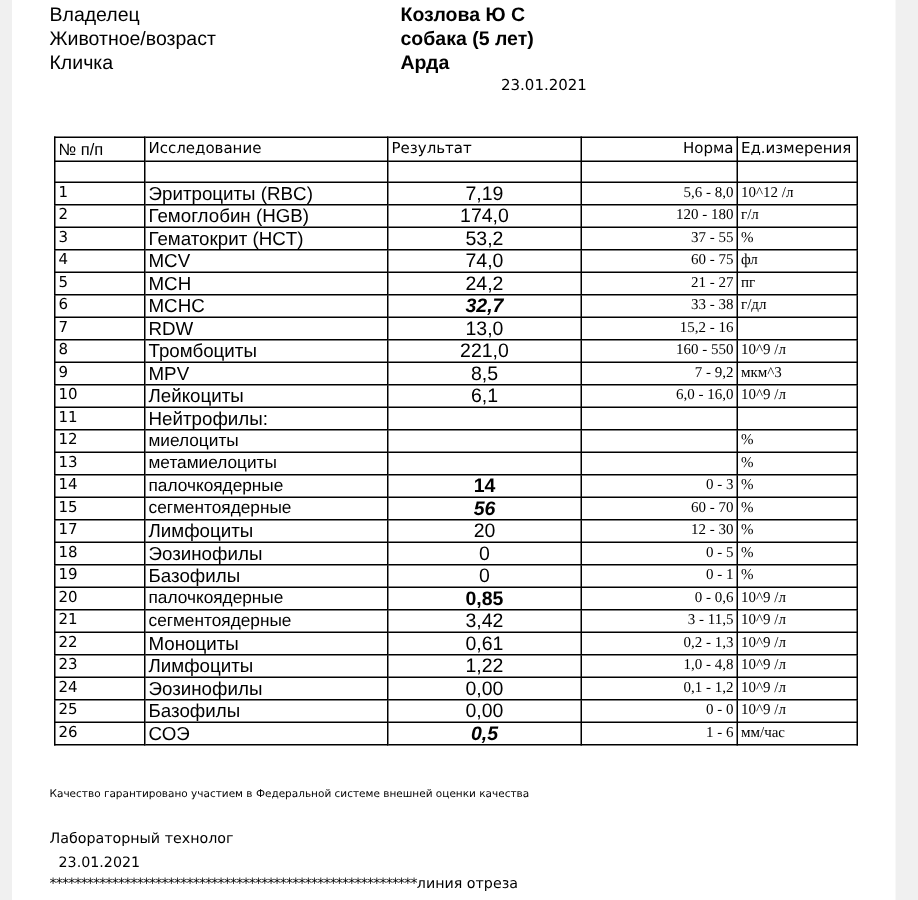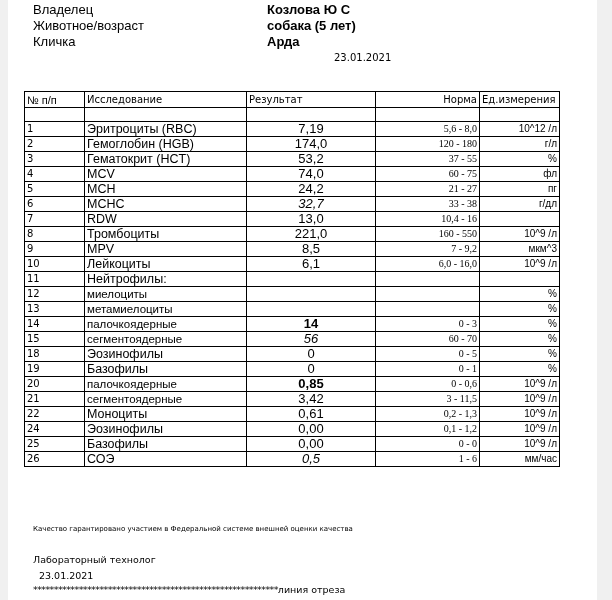--- a/index.html
+++ b/index.html
@@ -50,21 +50,21 @@
       font-weight: bold;
     }
     .meta-value.date {
       left: 290px;
       font-size: 10px;
       font-family: "DejaVu Sans", sans-serif;
     }
 
     table.results {
       position: absolute;
-      left: 16px;
+      left: 28px;
       top: 91px;
       border-collapse: collapse;
       table-layout: fixed;
       width: 535px;
     }
     table.results td {
       border: 1px solid #000;
       padding: 0 2px;
       height: 14px;
       line-height: 14px;
@@ -97,30 +97,29 @@
       font-size: 12.5px;
     }
     td.c-name.small {
       font-size: 11.5px;
     }
     td.c-res {
       font-size: 13px;
       text-align: center;
     }
     td.c-res.bold { font-weight: bold; }
-    td.c-res.bolditalic { font-weight: normal; font-style: italic; margin-top: 20px; }
+    td.c-res.bolditalic { font-weight: bold; font-style: italic; margin-top: 20px; }
     td.c-norm {
       font-size: 10px;
       text-align: right;
       font-family: "Liberation Serif", serif;
     }
     td.c-unit {
       font-size: 10px;
-      font-family: Liberation Sans, sans-serif;
-      text-align: right;
+      font-family: Liberation Serif, serif;
     }
 
     .footer-note {
       position: absolute;
       left: 25px;
       top: 525px;
       font-size: 7px;
       font-family: "DejaVu Sans", sans-serif;
       text-align: center;
     }
@@ -243,21 +242,21 @@
           <td class="c-num">6</td>
           <td class="c-name">MCHC</td>
           <td class="c-res bolditalic">32,7</td>
           <td class="c-norm">33 - 38</td>
           <td class="c-unit">г/дл</td>
         </tr>
         <tr>
           <td class="c-num">7</td>
           <td class="c-name">RDW</td>
           <td class="c-res">13,0</td>
-          <td class="c-norm">10,4 - 16</td>
+          <td class="c-norm">15,2 - 16</td>
           <td class="c-unit"></td>
         </tr>
         <tr>
           <td class="c-num">8</td>
           <td class="c-name">Тромбоциты</td>
           <td class="c-res">221,0</td>
           <td class="c-norm">160 - 550</td>
           <td class="c-unit">10^9 /л</td>
         </tr>
         <tr>
@@ -303,20 +302,27 @@
           <td class="c-unit">%</td>
         </tr>
         <tr>
           <td class="c-num">15</td>
           <td class="c-name small">сегментоядерные</td>
           <td class="c-res bolditalic">56</td>
           <td class="c-norm">60 - 70</td>
           <td class="c-unit">%</td>
         </tr>
         <tr>
+          <td class="c-num">17</td>
+          <td class="c-name">Лимфоциты</td>
+          <td class="c-res">20</td>
+          <td class="c-norm">12 - 30</td>
+          <td class="c-unit">%</td>
+        </tr>
+        <tr>
           <td class="c-num">18</td>
           <td class="c-name">Эозинофилы</td>
           <td class="c-res">0</td>
           <td class="c-norm">0 - 5</td>
           <td class="c-unit">%</td>
         </tr>
         <tr>
           <td class="c-num">19</td>
           <td class="c-name">Базофилы</td>
           <td class="c-res">0</td>
@@ -335,20 +341,27 @@
           <td class="c-name small">сегментоядерные</td>
           <td class="c-res">3,42</td>
           <td class="c-norm">3 - 11,5</td>
           <td class="c-unit">10^9 /л</td>
         </tr>
         <tr>
           <td class="c-num">22</td>
           <td class="c-name">Моноциты</td>
           <td class="c-res">0,61</td>
           <td class="c-norm">0,2 - 1,3</td>
+          <td class="c-unit">10^9 /л</td>
+        </tr>
+        <tr>
+          <td class="c-num">23</td>
+          <td class="c-name">Лимфоциты</td>
+          <td class="c-res">1,22</td>
+          <td class="c-norm">1,0 - 4,8</td>
           <td class="c-unit">10^9 /л</td>
         </tr>
         <tr>
           <td class="c-num">24</td>
           <td class="c-name">Эозинофилы</td>
           <td class="c-res">0,00</td>
           <td class="c-norm">0,1 - 1,2</td>
           <td class="c-unit">10^9 /л</td>
         </tr>
         <tr>

